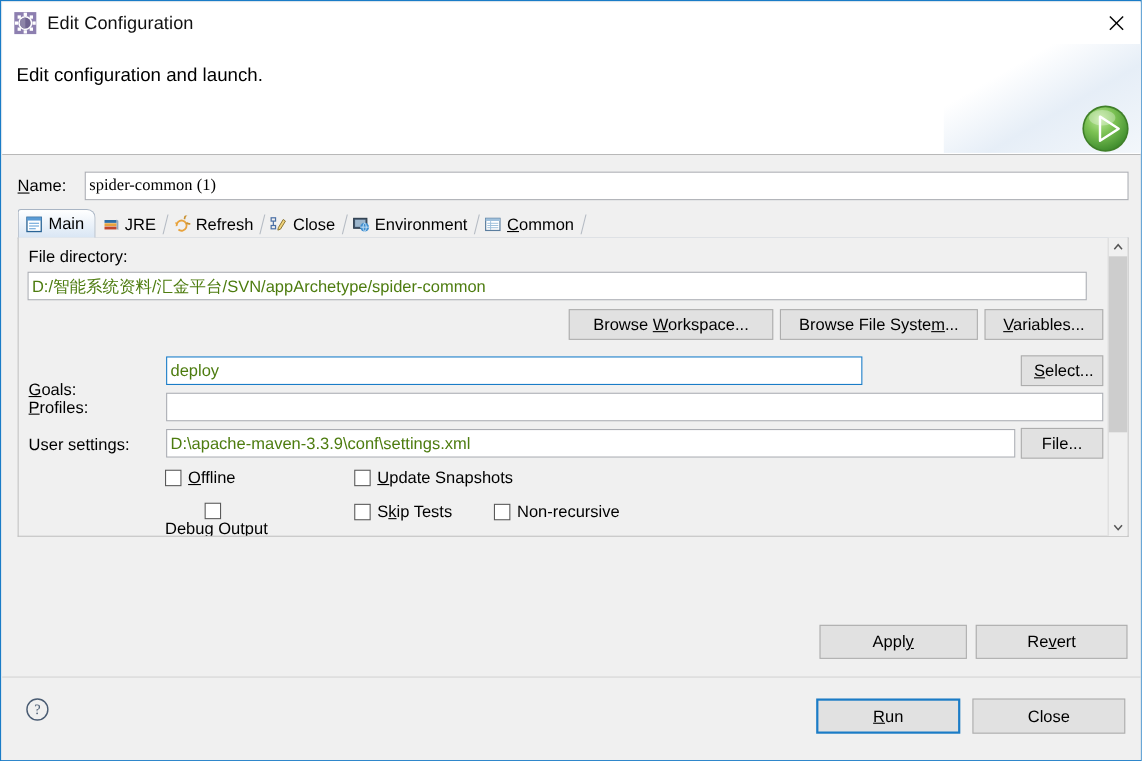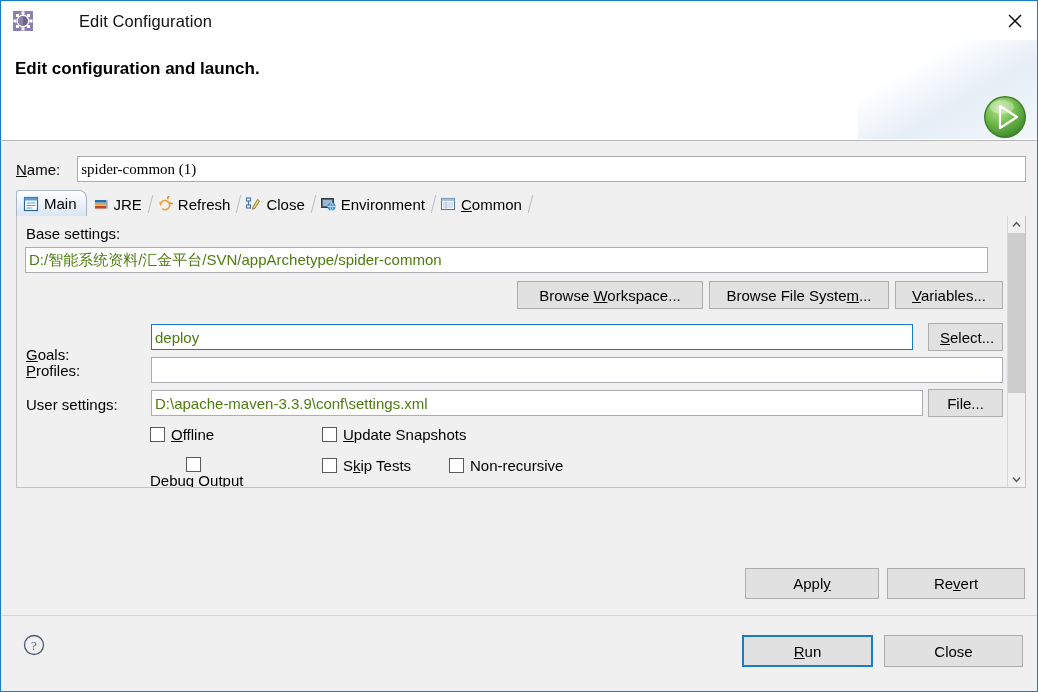--- a/index.html
+++ b/index.html
@@ -26,21 +26,20 @@
 
   
   .titlebar {
     position: absolute;
     left: 1px; top: 1px;
     width: 1036px;
     height: 38px;
     background: #ffffff;
     display: flex;
     align-items: center;
-    gap: 36px;
   }
   .title-icon {
     margin-left: 10px;
     width: 22px; height: 22px;
     position: relative;
     flex: none;
   }
   .title-text {
     margin-left: 9px;
     font-size: 16.5px;
@@ -65,21 +64,21 @@
     width: 1036px;
     height: 100px;
     background: #ffffff;
     border-bottom: 1px solid #b8b8b8;
     overflow: hidden;
   }
   .header-title {
     position: absolute;
     left: 13px; top: 19px;
     font-size: 17px;
-    font-weight: bold;
+    font-weight: normal;
     color: #000000;
   }
   .header-gloss {
     position: absolute;
     right: 0; top: 0;
     width: 180px; height: 99px;
     background: linear-gradient(150deg, #ffffff 0%, #ffffff 28%, #e6eef7 60%, #f3f7fb 100%);
   }
   .header-run-icon {
     position: absolute;
@@ -449,29 +448,29 @@
             </g>
           </svg>
         </span>
         <span><span class="mn">C</span>ommon</span>
       </div>
     </div>
 
     <div class="panel">
       <div class="panel-inner">
 
-        <div class="lbl" style="position:absolute;left:9px;top:9px;">Base settings:</div>
+        <div class="lbl" style="position:absolute;left:9px;top:9px;">File directory:</div>
         <input class="txt" type="text" style="position: absolute; left: 8px; top: 31px; width: 963px;" value="D:/智能系统资料/汇金平台/SVN/appArchetype/spider-common">
 
         <button class="btn" style="position:absolute;left:500px;top:65px;width:186px;"><span>Browse </span><span class="mn">W</span><span>orkspace...</span></button>
         <button class="btn" style="position:absolute;left:692px;top:65px;width:180px;"><span>Browse File Syste</span><span class="mn">m</span><span>...</span></button>
         <button class="btn" style="position:absolute;left:878px;top:65px;width:108px;"><span></span><span class="mn">V</span><span>ariables...</span></button>
 
         <div class="lbl" style="position:absolute;left:9px;top:130px;"><span class="mn">G</span><span>oals:</span></div>
-        <input class="txt focused" type="text" style="position: absolute; left: 134px; top: 108px; width: 762px;" value="deploy">
+        <input class="txt focused" type="text" style="position: absolute; left: 134px; top: 108px; width: 633px;" value="deploy">
         <button class="btn" style="position:absolute;left:911px;top:107px;width:75px;"><span class="mn">S</span><span>elect...</span></button>
 
         <div class="lbl" style="position:absolute;left:9px;top:146px;"><span class="mn">P</span><span>rofiles:</span></div>
         <input class="txt" type="text" style="position: absolute; left: 134px; top: 141px; width: 852px;" value="">
 
         <div class="lbl" style="position:absolute;left:9px;top:180px;">User settings:</div>
         <input class="txt dim" type="text" style="position: absolute; left: 134px; top: 174px; width: 772px;" value="D:\apache-maven-3.3.9\conf\settings.xml">
         <button class="btn" style="position:absolute;left:911px;top:173px;width:75px;"><span>File...</span></button>
 
         <div class="cb-row" style="position:absolute;left:133px;top:210px;">

